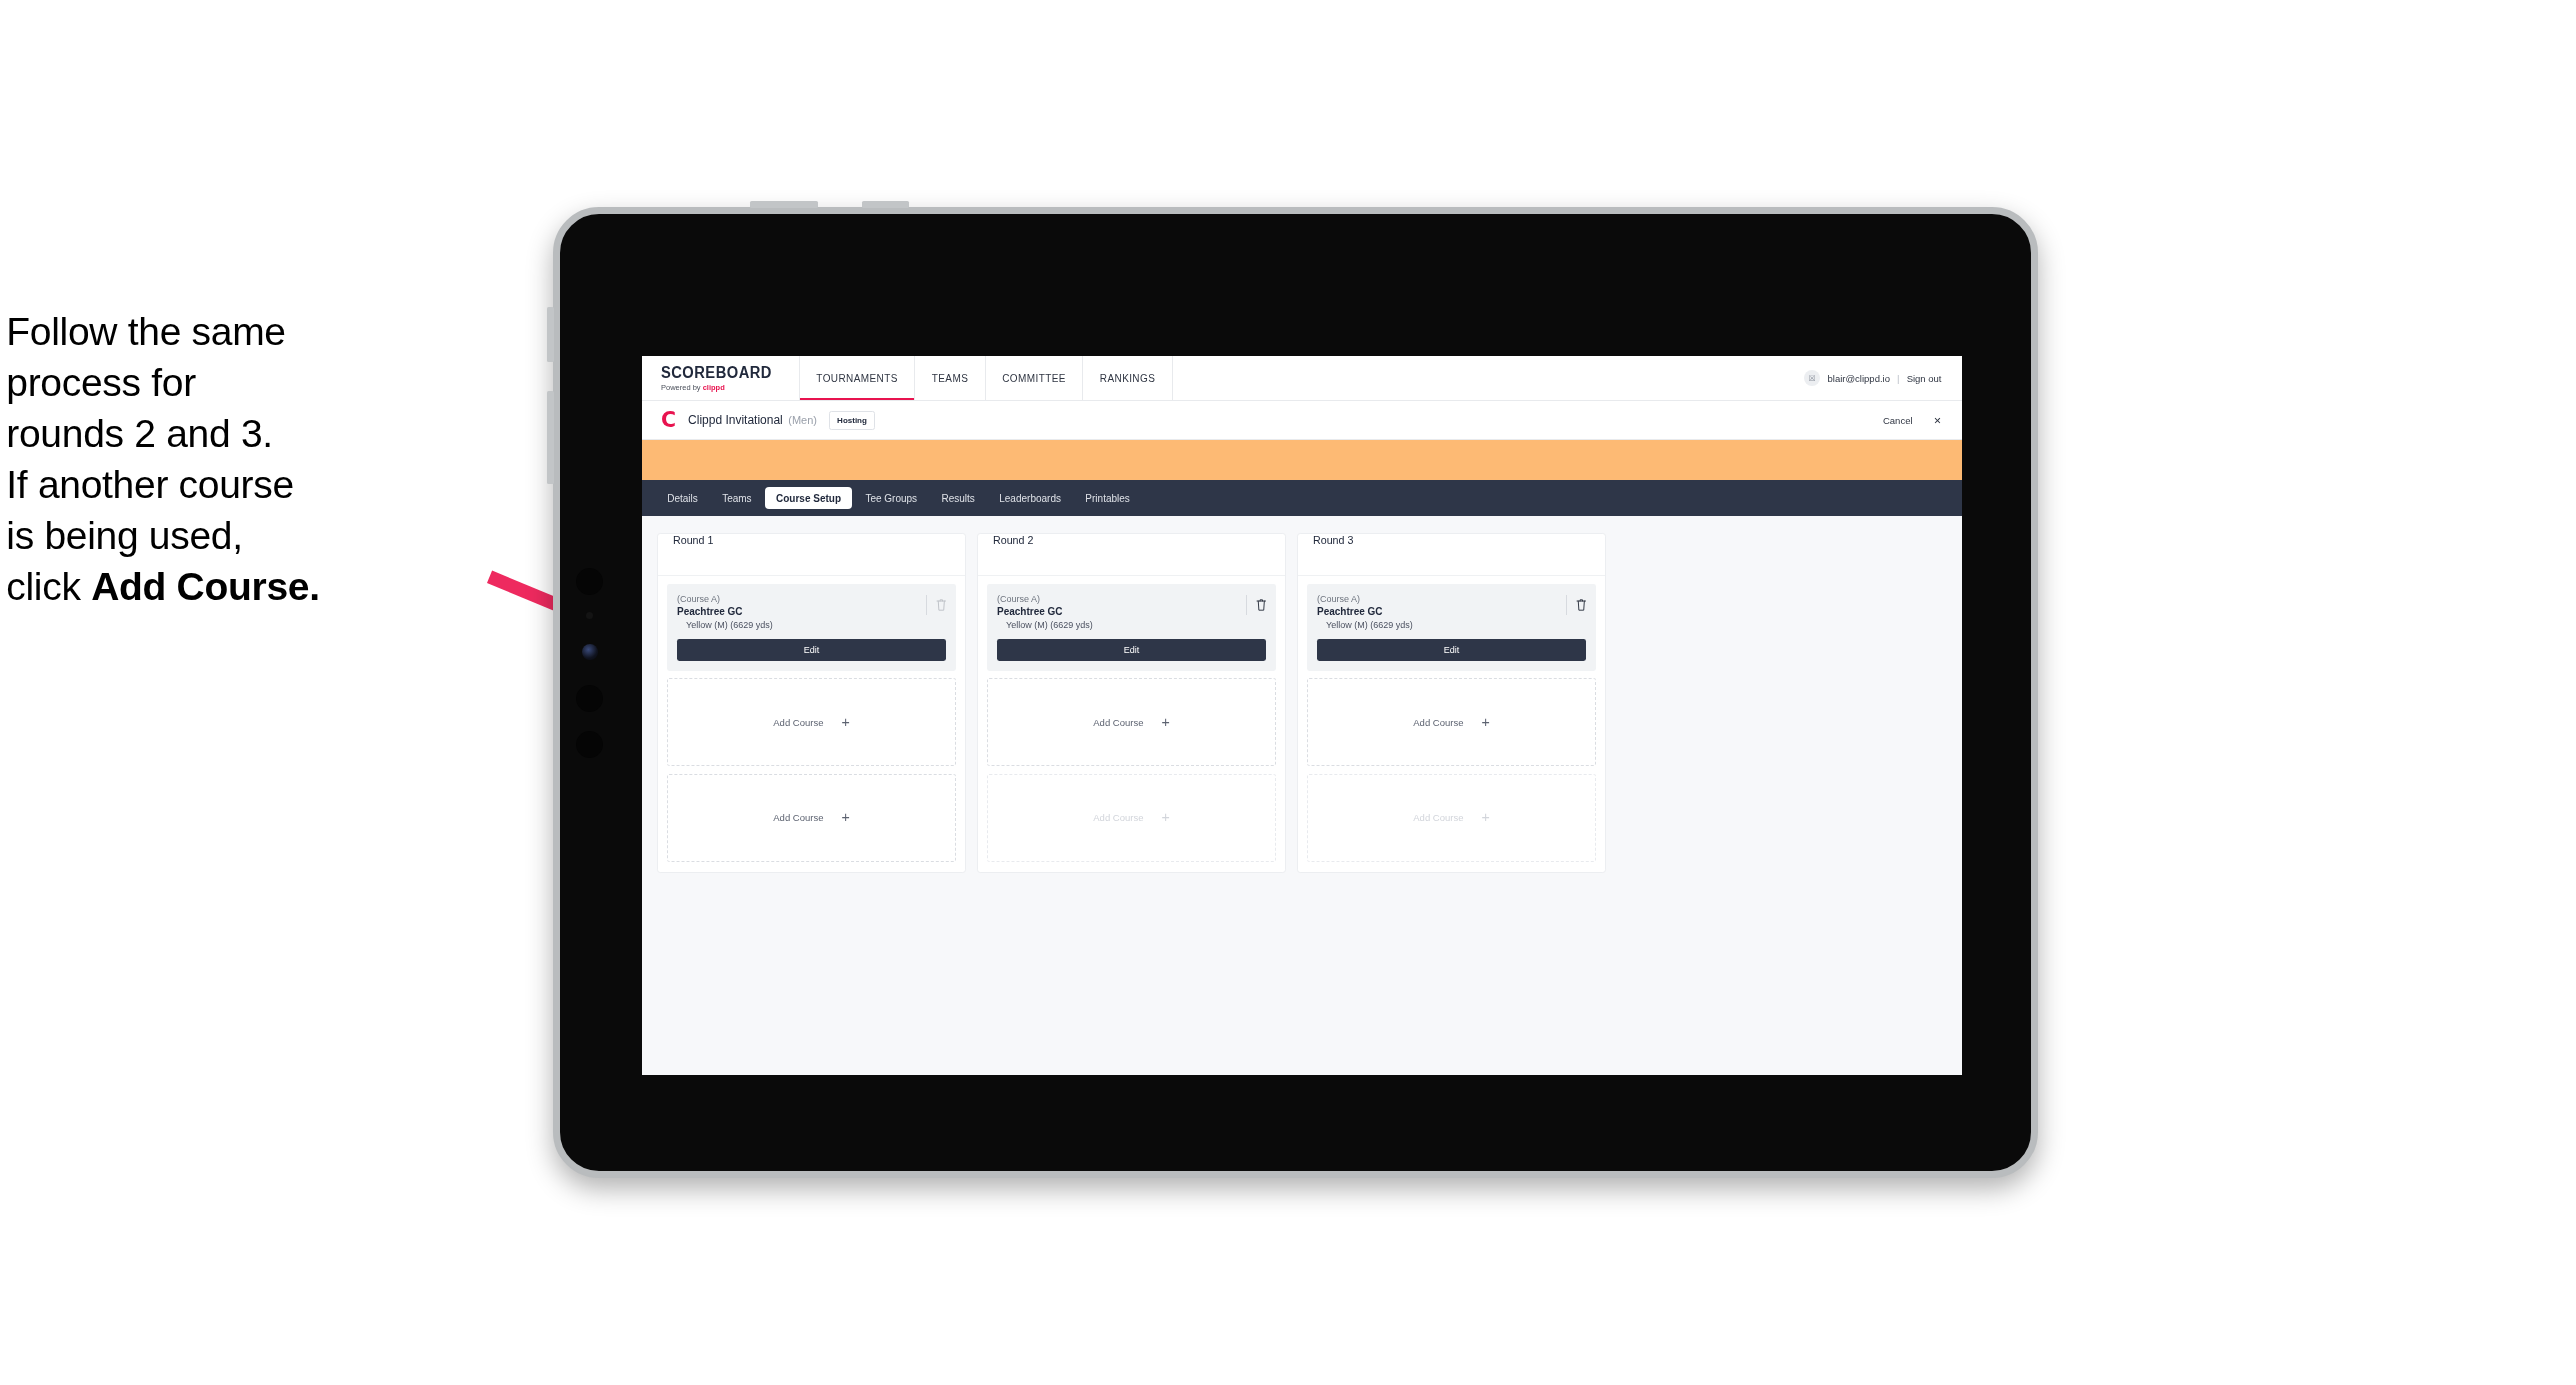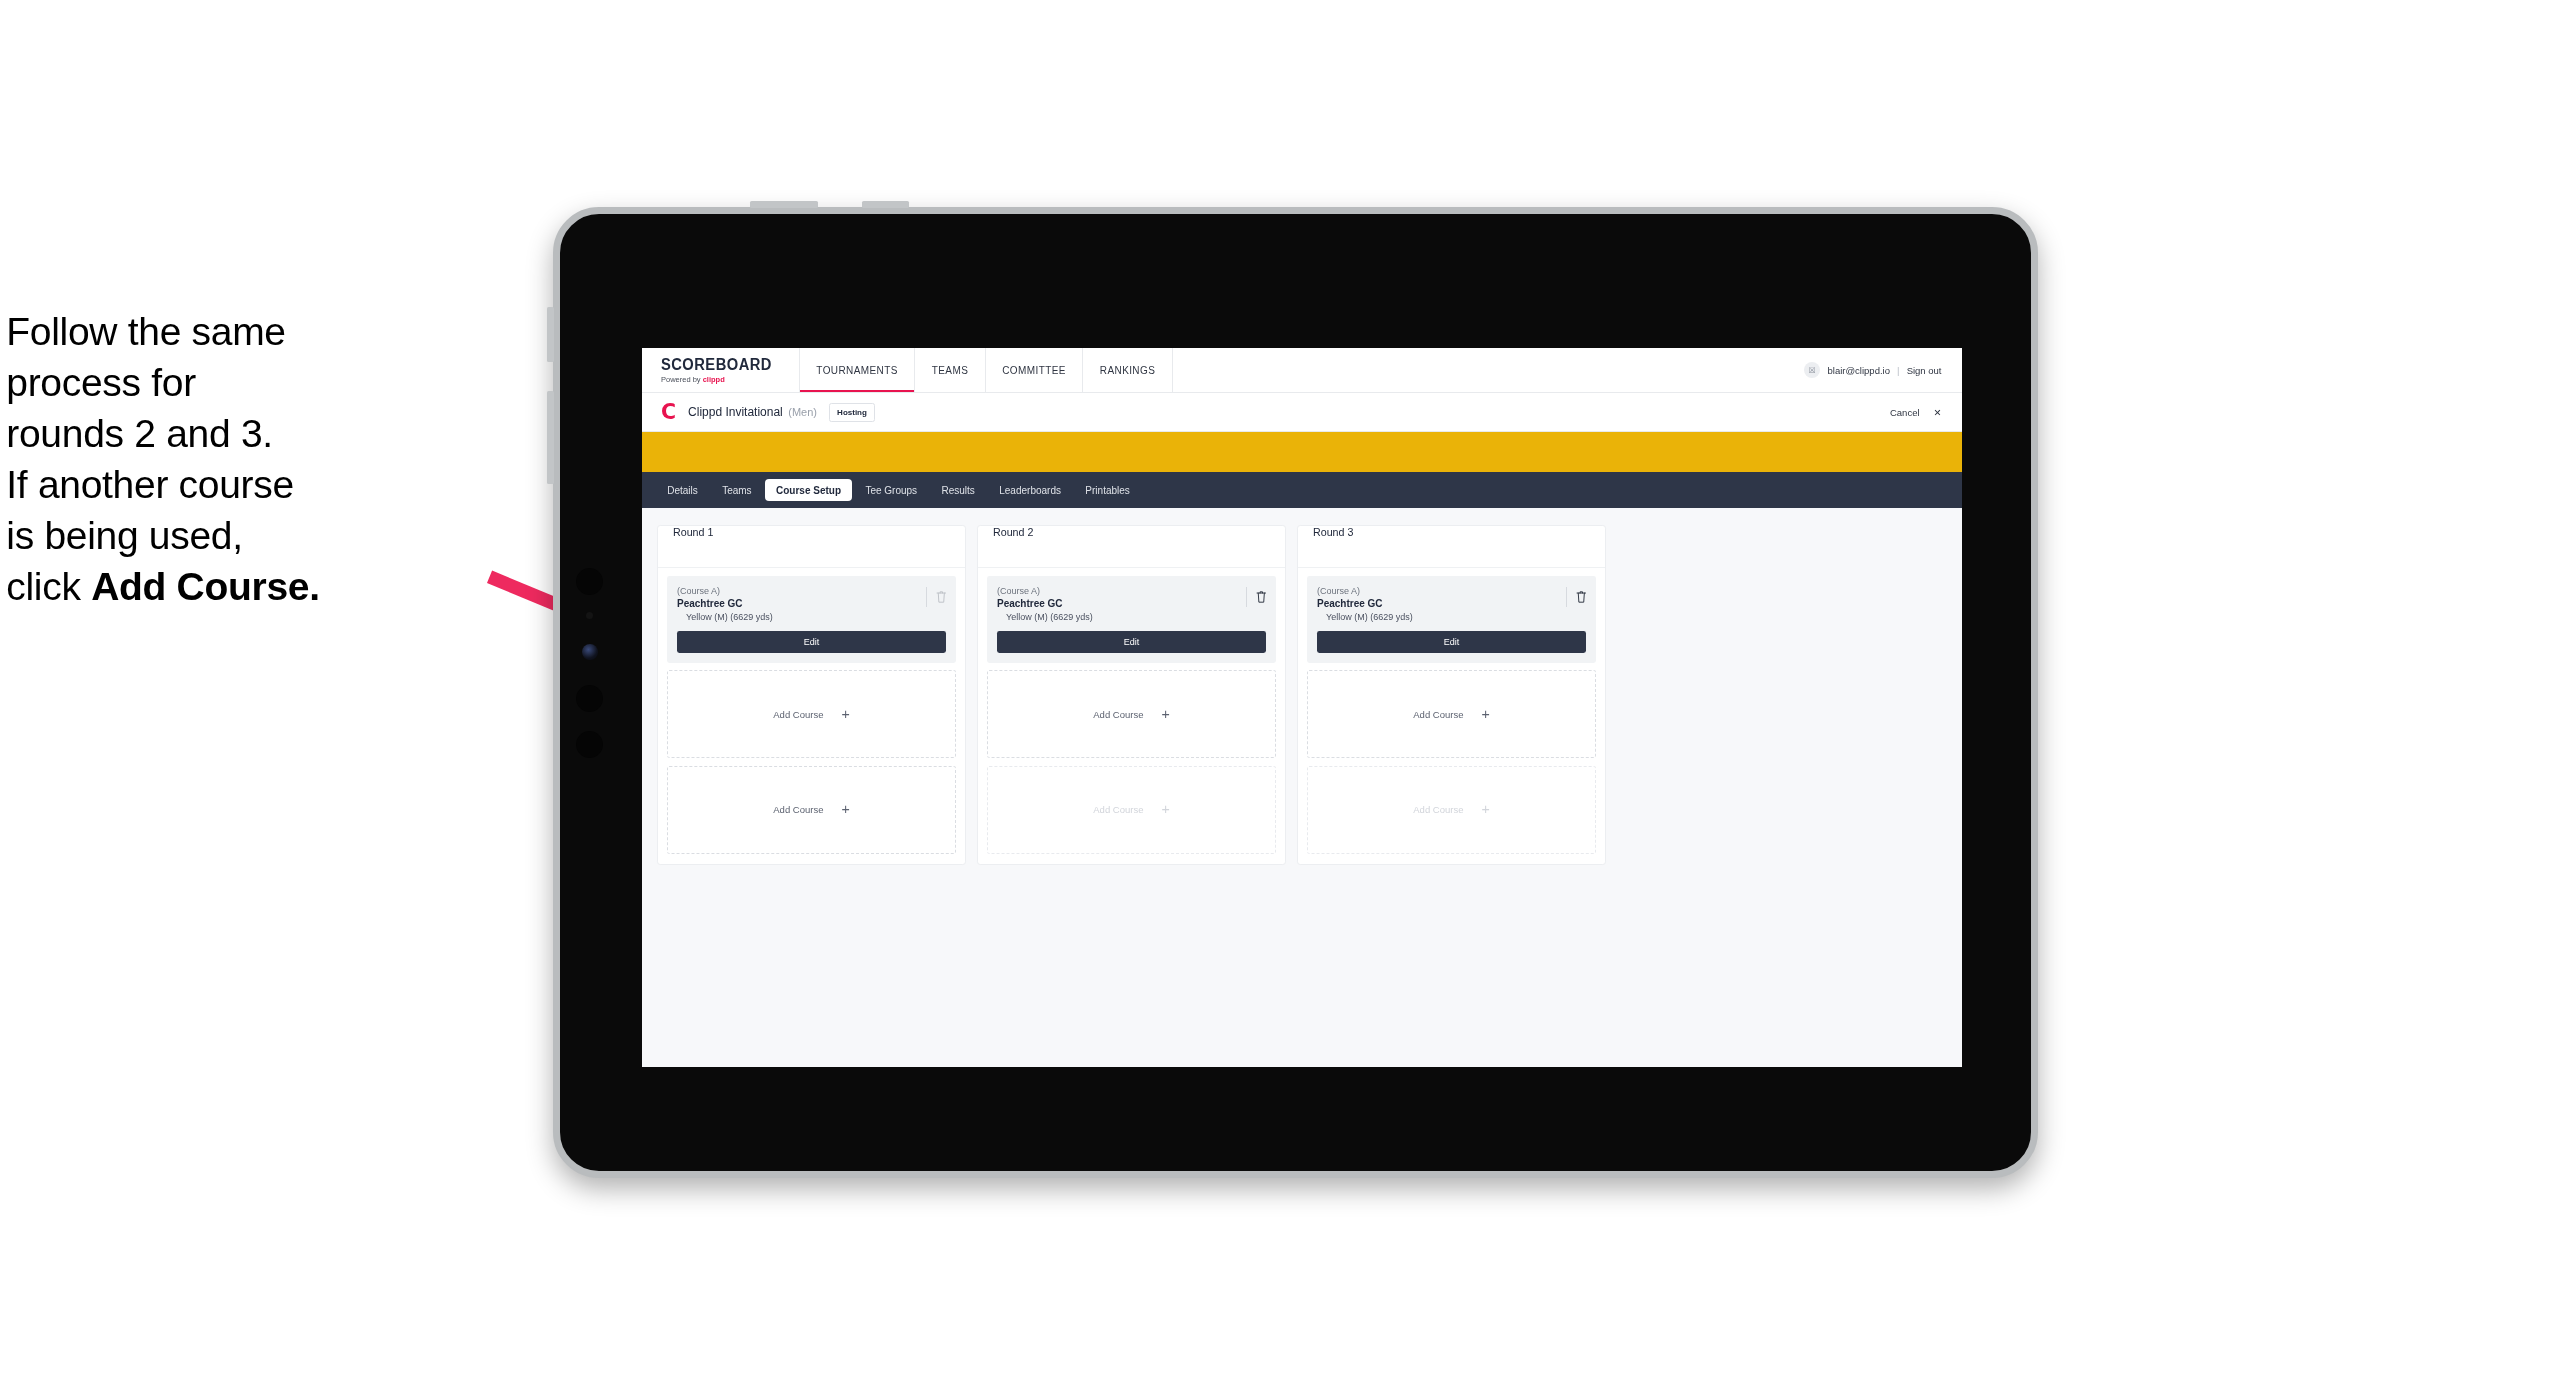--- a/index.html
+++ b/index.html
@@ -42,23 +42,23 @@
   .cam { position: absolute; border-radius: 50%; background: #050505; }
   #cam-a { left: 16px; top: 354px; width: 27px; height: 27px; }
   #cam-dot { left: 26px; top: 398px; width: 7.1px; height: 7.1px; background:#141414; }
   #cam-lens { left: 22px; top: 430px; width: 16px; height: 16px;
               background: radial-gradient(circle at 40% 35%, #3a4a7a 0%, #10131f 60%, #05060b 100%); }
   #cam-b { left: 16px; top: 471px; width: 27px; height: 27px; }
   #cam-c { left: 16px; top: 517px; width: 27px; height: 27px; }
 
   
   #screen {
-    position: absolute; left: 82px; top: 134px;
+    position: absolute; left: 82px; top: 142px;
     width: 1320px; height: 719px;
-    background: #eab308; overflow: hidden;
+    background: #fdba74; overflow: hidden;
   }
 
   
   #topnav { height: 45px; background: #fff; display: flex; align-items: stretch;
             border-bottom: 0.8px solid #e8eaed; position: relative; }
   #logo-wrap { display: flex; flex-direction: column; justify-content: center;
                padding: 0 17.4px 0 19px; }
   #logo-main { font-size: 16px; font-weight: 700; color: #21293c;
                letter-spacing: 0.5px; font-family: "Liberation Sans Narrow","Liberation Sans",sans-serif;
                transform: scaleX(0.92); transform-origin: left center; }
@@ -84,21 +84,21 @@
   
   #titlebar { height: 39px; background: #fff; display: flex; align-items: center;
               padding: 0 20.5px 0 19px; border-bottom: 0.8px solid #e8eaed; }
   #c-logo { font-size: 20.5px; font-weight: 700; color: #e8134f; line-height: 1;
             margin-right: 12px; font-family: "DejaVu Sans", sans-serif; }
   #tourn-name { font-size: 12px; color: #21293c; font-weight: 400; }
   #tourn-gender { font-size: 11px; color: #9aa0ab; margin-left: 5.5px; }
   #hosting-badge { margin-left: 12px; font-size: 8px; font-weight: 700; color: #21293c;
                    border: 0.8px solid #dfe2e7; border-radius: 2.4px; padding: 4px 7.1px;
                    background: #fff; }
-  #cancel-btn { margin-left: auto; display: flex; align-items: flex-start; gap: 14px;
+  #cancel-btn { margin-left: auto; display: flex; align-items: flex-start; gap: 21px;
                 font-size: 9.5px; color: #2f3542; cursor: pointer; }
 
   
   #tabs { height: 36px; background: #2e3648; display: flex; align-items: center;
           padding-left: 14.2px; gap: 2.4px; margin-top: 40px; }
   .tab { font-size: 10px; color: #dfe2e8; padding: 5.5px 11px; border-radius: 4px;
          cursor: pointer; white-space: nowrap; }
   .tab.active { background: #ffffff; color: #21293c; font-weight: 700; }
 
   

